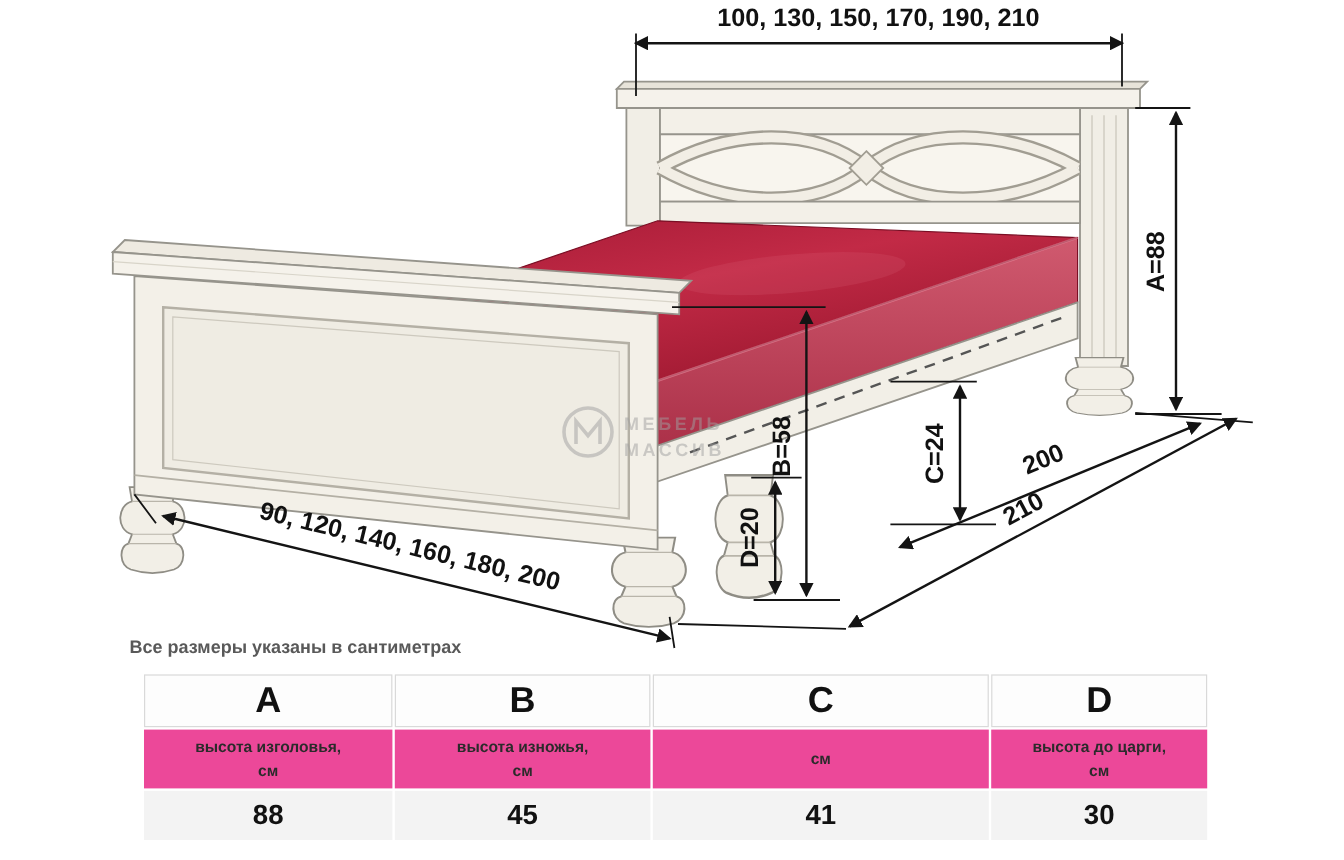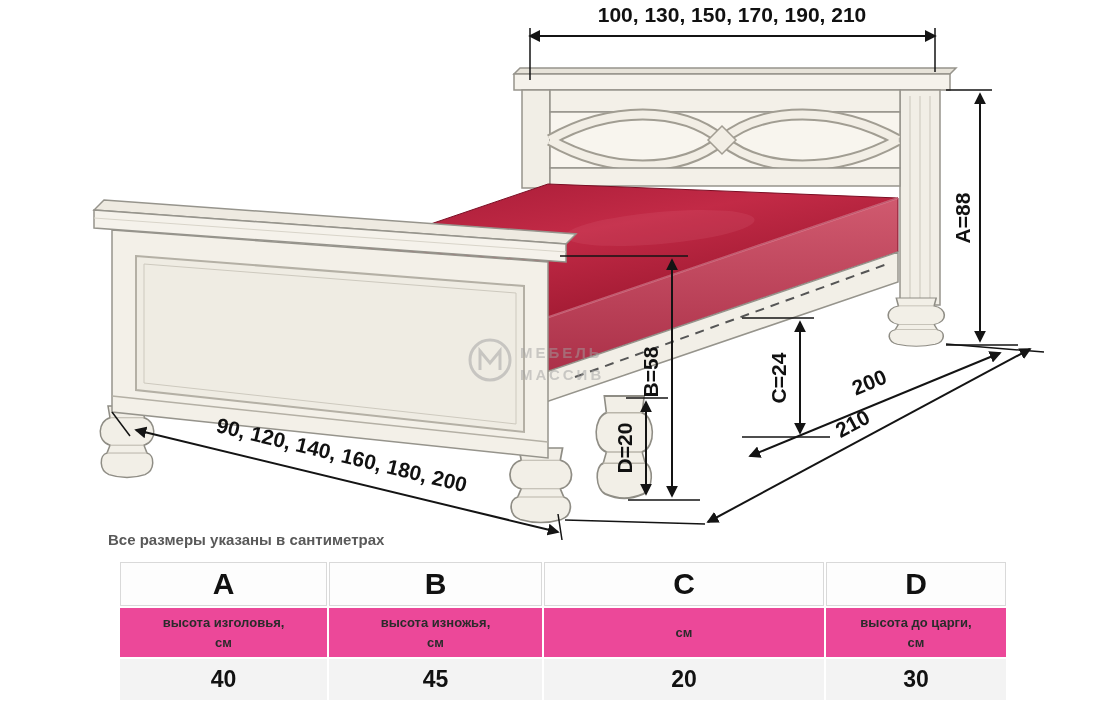--- a/index.html
+++ b/index.html
@@ -168,19 +168,19 @@
       <div>см</div>
     </div>
     <div class="cell cell-desc">
       <div>см</div>
     </div>
     <div class="cell cell-desc">
       <div>высота до царги,</div>
       <div>см</div>
     </div>
 
-    <div class="cell cell-value">40</div>
+    <div class="cell cell-value">88</div>
     <div class="cell cell-value">45</div>
-    <div class="cell cell-value">20</div>
+    <div class="cell cell-value">41</div>
     <div class="cell cell-value">30</div>
   </div>
 
 </div>
 
 </body></html>

